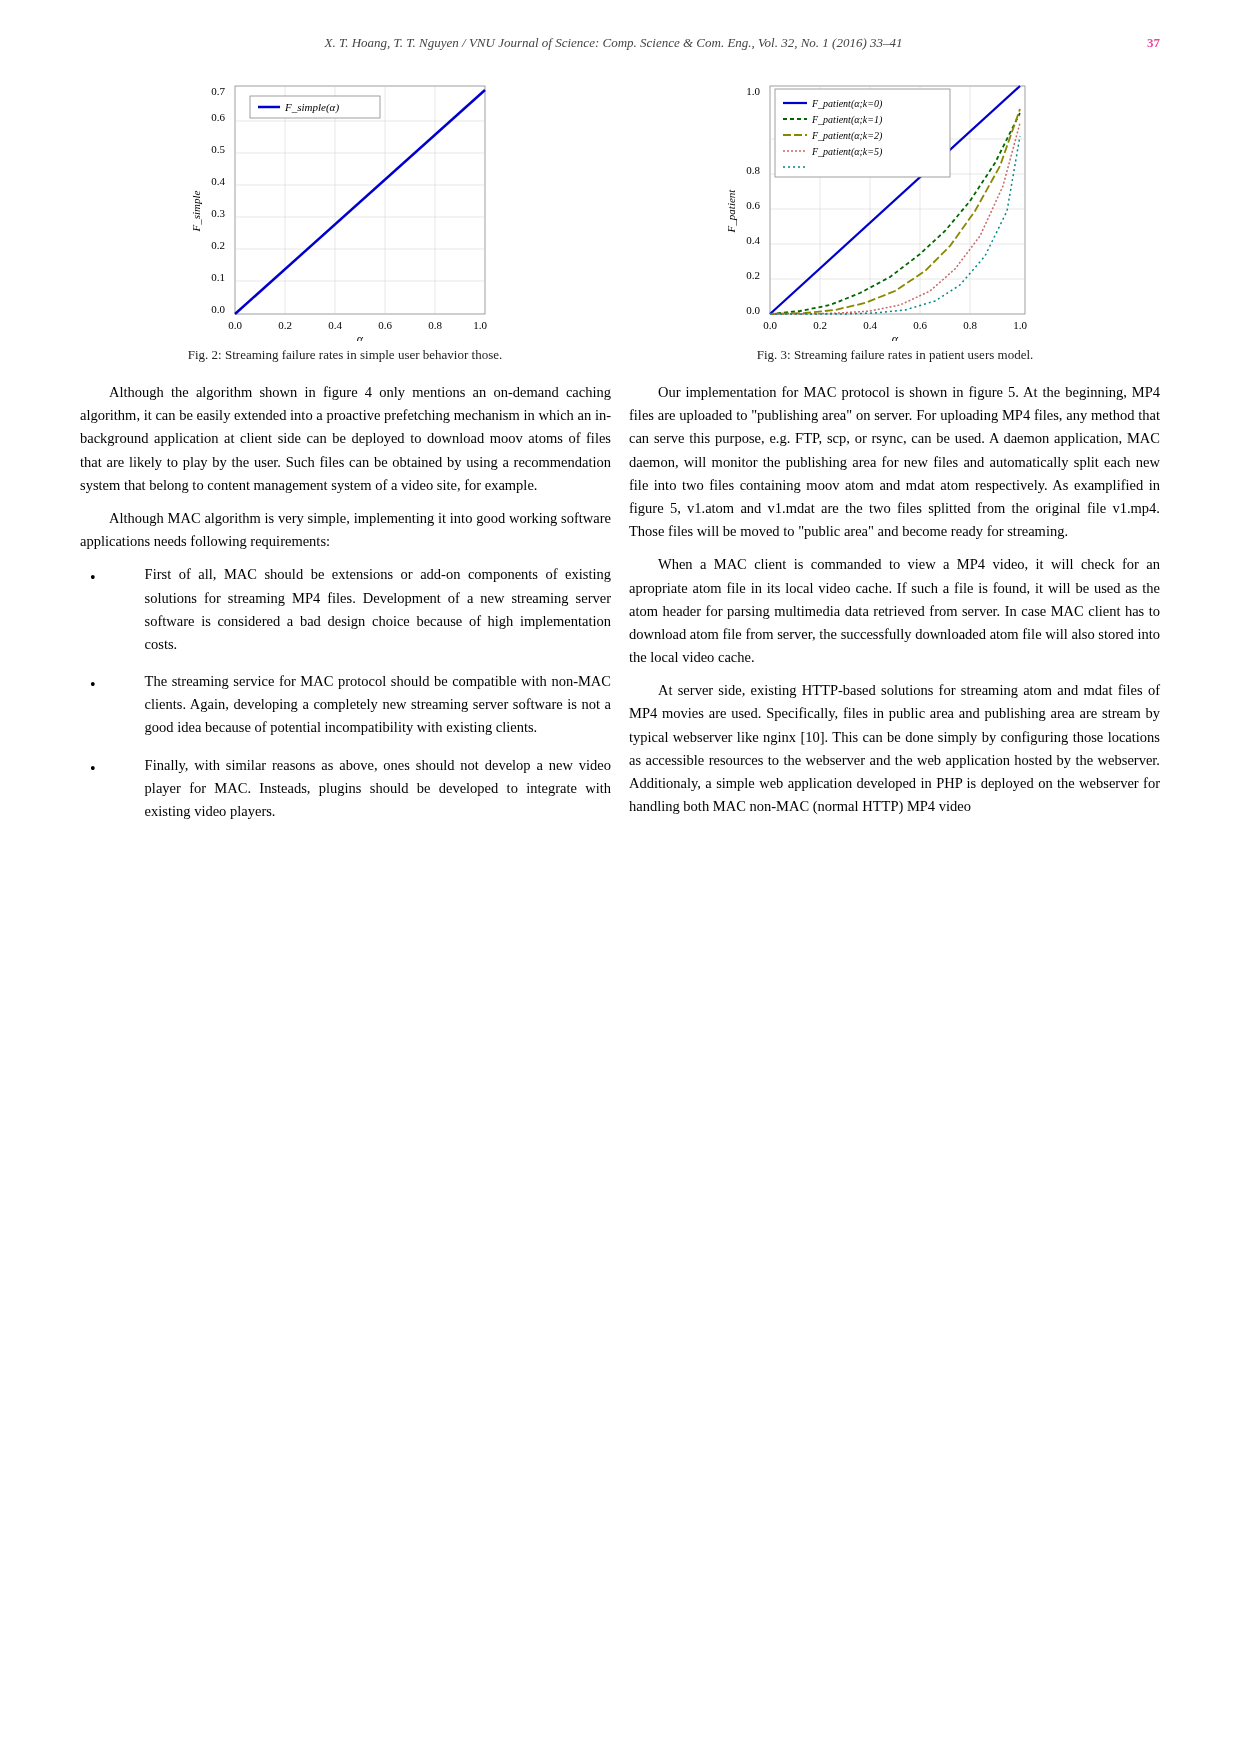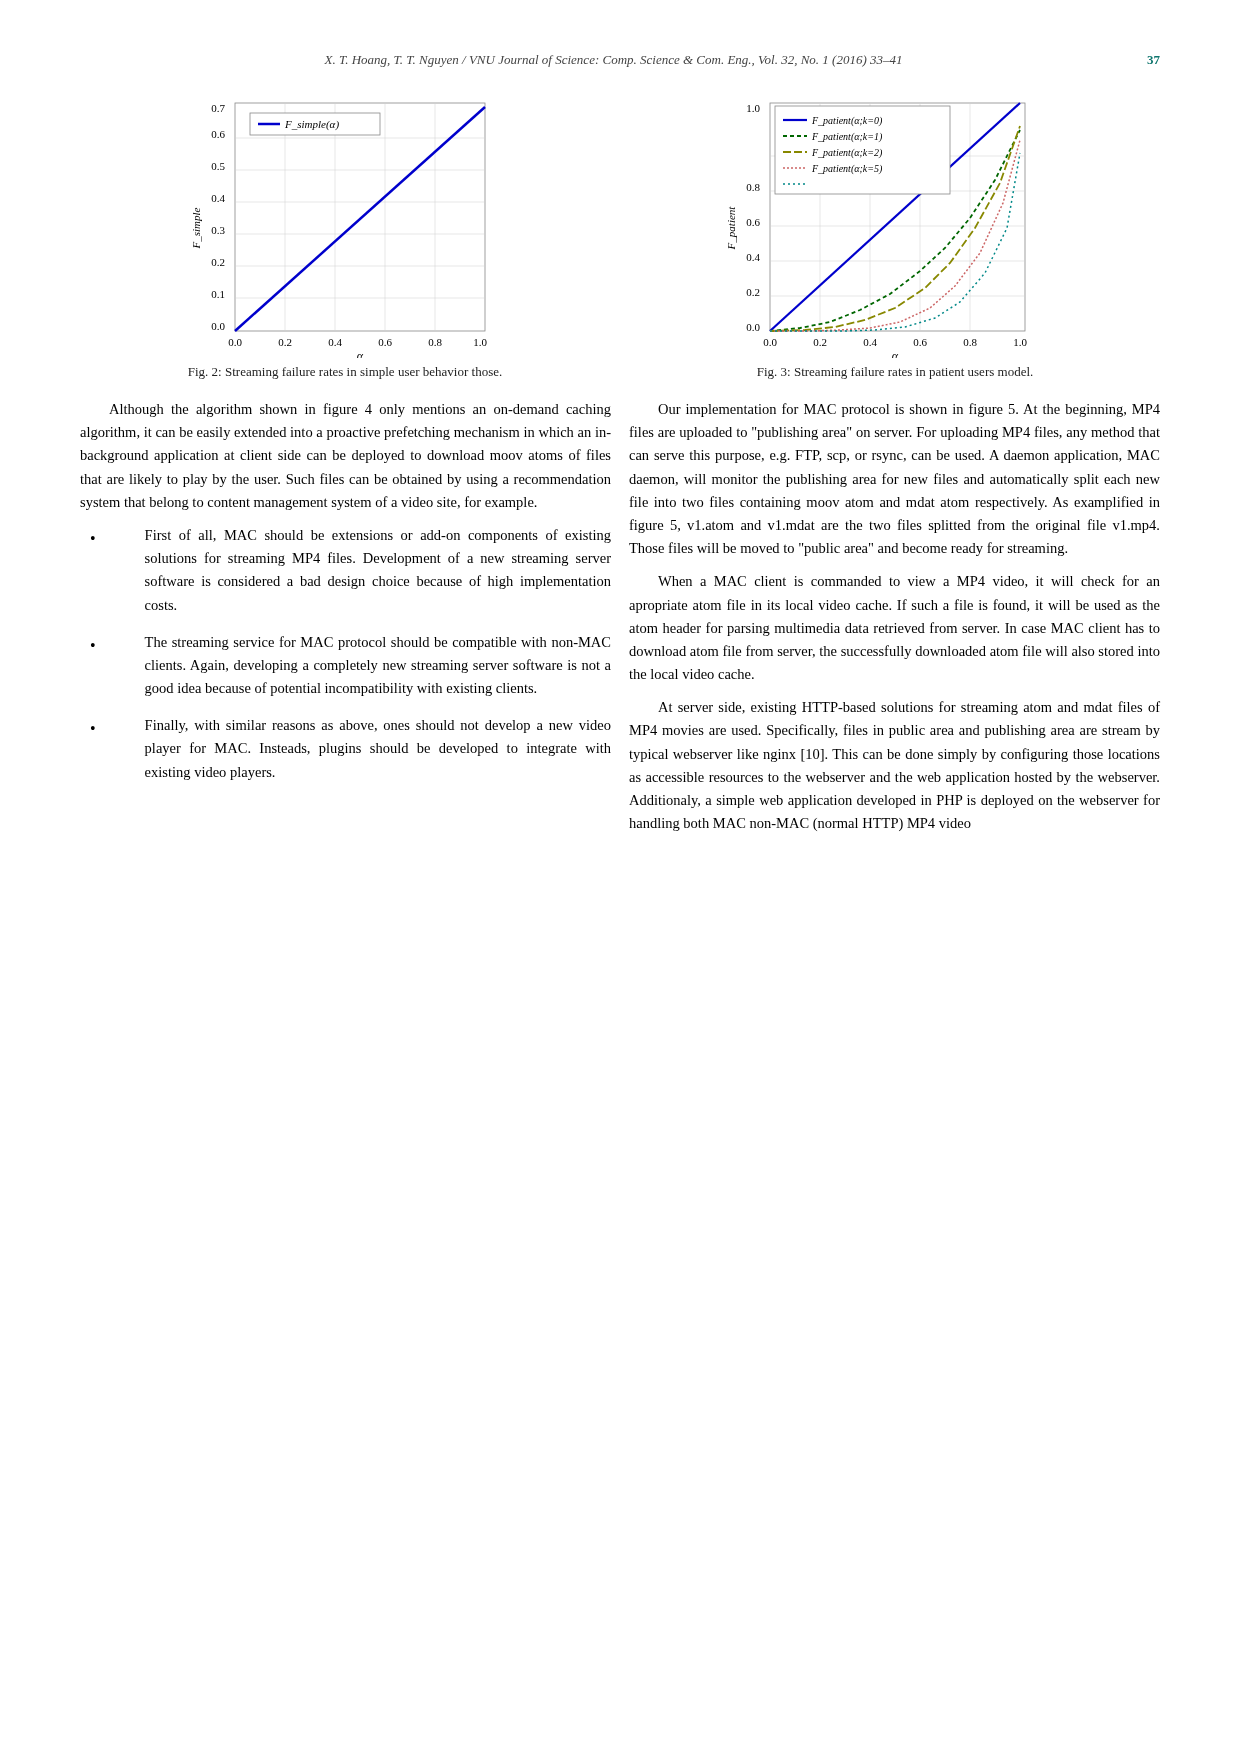--- a/index.html
+++ b/index.html
@@ -7,39 +7,39 @@
       background: #fff;
       font-family: "Times New Roman", Times, serif;
       font-size: 14.5px;
       color: #000;
       width: 1240px;
       min-height: 1753px;
     }
     .page {
       width: 1240px;
       min-height: 1753px;
-      padding: 52px 80px 60px 80px;
+      padding: 35px 80px 60px 80px;
       position: relative;
     }
     .header-line {
       display: flex;
       justify-content: space-between;
       align-items: flex-start;
       margin-bottom: 30px;
     }
     .header-title {
       font-size: 13px;
       color: #444;
       text-align: center;
       flex: 1;
       font-style: italic;
     }
     .header-page {
       font-size: 13px;
-      color: #0f766e;
+      color: #ec4899;
       font-weight: bold;
     }
     .figures-row {
       display: flex;
       flex-direction: row;
       gap: 20px;
       margin-bottom: 10px;
       align-items: flex-start;
     }
     .figure-block {
@@ -213,20 +213,21 @@
       </svg>
       <div class="figure-caption">Fig. 3: Streaming failure rates in patient users model.</div>
     </div>
 
   </div>
 
   <div class="columns-row">
 
     <div class="col-left">
       <p>Although the algorithm shown in figure 4 only mentions an on-demand caching algorithm, it can be easily extended into a proactive prefetching mechanism in which an in-background application at client side can be deployed to download moov atoms of files that are likely to play by the user. Such files can be obtained by using a recommendation system that belong to content management system of a video site, for example.</p>
+      <p>Although MAC algorithm is very simple, implementing it into good working software applications needs following requirements:</p>
 
       <ul class="bullet-list">
         <li>
           <span class="bullet">•</span>
           <span class="li-text">First of all, MAC should be extensions or add-on components of existing solutions for streaming MP4 files.   Development of a new streaming server software is considered a bad design choice because of high implementation costs.</span>
         </li>
         <li>
           <span class="bullet">•</span>
           <span class="li-text">The streaming service for MAC protocol should be compatible with non-MAC clients. Again, developing a completely new streaming server software is not a good idea because of potential incompatibility with existing clients.</span>
         </li>

